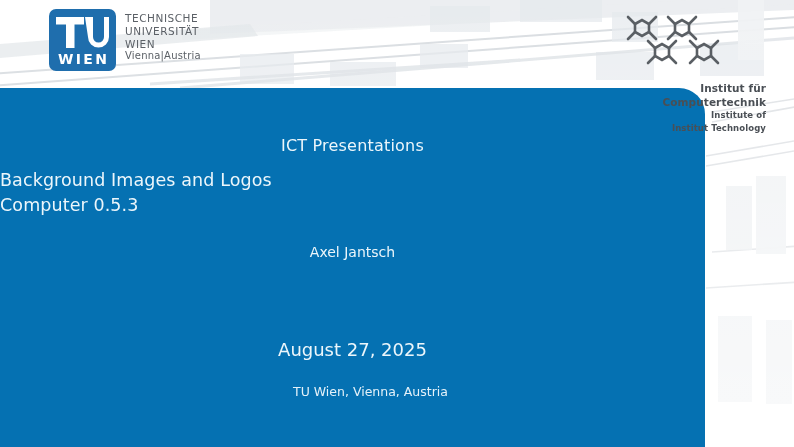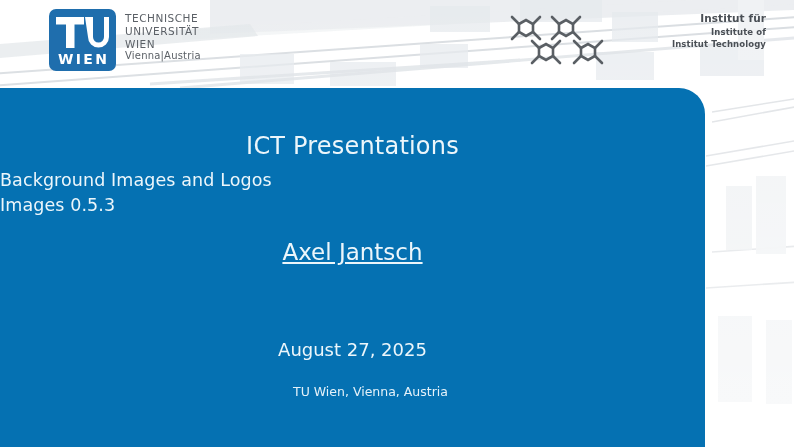--- a/index.html
+++ b/index.html
@@ -92,20 +92,21 @@
     letter-spacing: 0.2px;
   }
 
   .ict-logo-block {
     position: absolute;
     right: 28px;
     top: 12px;
     display: flex;
     align-items: flex-start;
     gap: 10px;
+    flex-direction: column;
   }
   .ict-mark { flex: none; }
   .ict-text {
     text-align: right;
     color: #4a4f55;
     font-family: "DejaVu Sans", sans-serif;
     white-space: nowrap;
   }
   .ict-text .l1 {
     font-size: 10.5px;
@@ -142,21 +143,21 @@
     height: 359px;
   }
 
   .title-main {
     position: absolute;
     left: 0; right: 0;
     top: 44px;
     text-align: center;
     color: #ecf6fb;
     font-family: "DejaVu Sans", sans-serif;
-    font-size: 24px;
+    font-size: 16px;
     font-weight: 400;
     letter-spacing: 0.2px;
     line-height: 28px;
   }
   .title-sub {
     position: absolute;
     left: 0; right: 0;
     top: 80px;
     color: #ecf6fb;
     font-family: "DejaVu Sans", sans-serif;
@@ -165,24 +166,23 @@
     line-height: 25px;
     letter-spacing: 0.1px;
   }
   .author {
     position: absolute;
     left: 0; right: 0;
     top: 152px;
     text-align: center;
     color: #ecf6fb;
     font-family: "DejaVu Sans", sans-serif;
-    font-size: 23px;
+    font-size: 14px;
     font-weight: 400;
     line-height: 24px;
-    text-decoration: underline;
   }
   .affiliation {
     position: absolute;
     left: 0; right: 0;
     top: 296px;
     text-align: center;
     color: #e4f1f9;
     font-family: "DejaVu Sans", sans-serif;
     font-size: 12.5px;
     font-weight: 400;
@@ -308,35 +308,36 @@
 
             <g transform="translate(80,40)">
               <polygon points="-7,-4 0,-8 7,-4 7,4 0,8 -7,4" stroke-width="2.6"></polygon>
               <path d="M-7,-4 L-14,-11 M7,-4 L14,-11 M-7,4 L-14,11 M7,4 L14,11"></path>
             </g>
           </g>
         </svg>
       </div>
       <div class="ict-text">
         <div class="l1">Institut für</div>
+        <div class="l1">Computertechnik</div>
         <div class="l2">Institute of</div>
         <div class="l2">Institut Technology</div>
       </div>
     </div>
 
   </div>
 
   <div class="panel">
     <div class="panel-inner">
 
       <div class="title-main">ICT Presentations</div>
 
       <div class="title-sub">
         <div>Background Images and Logos</div>
-        <div>Images 0.5.3</div>
+        <div>Computer 0.5.3</div>
       </div>
 
       <div class="author">Axel Jantsch</div>
 
       <div class="affiliation">TU Wien, Vienna, Austria</div>
 
       <div class="date">August 27, 2025</div>
 
     </div>
   </div>

